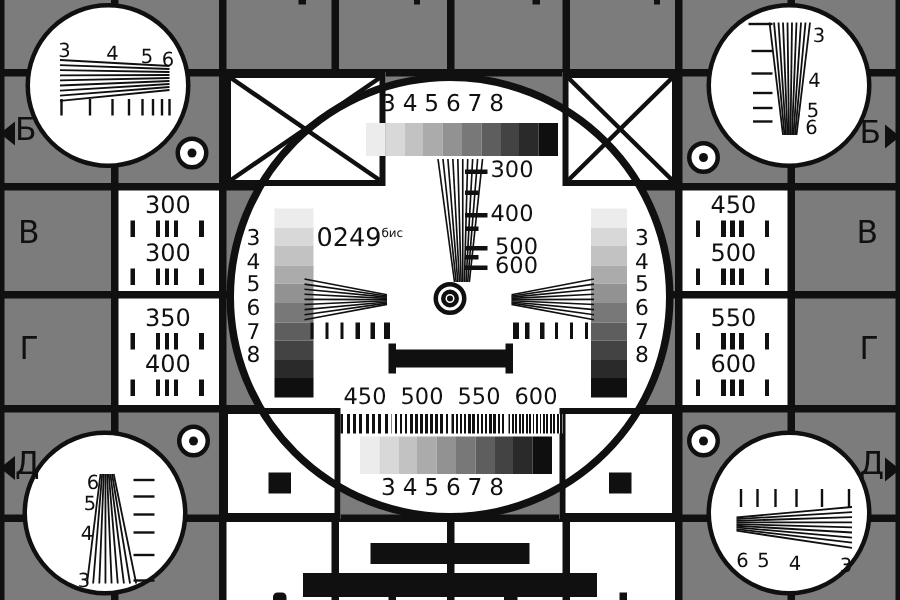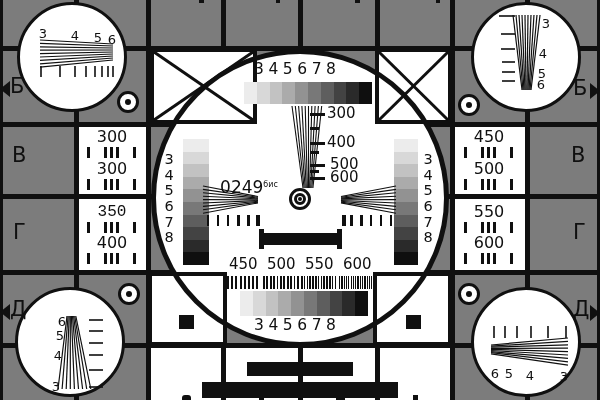--- a/index.html
+++ b/index.html
@@ -145,21 +145,21 @@
   <div class="tick" style="left:310px;top:142px;width:15px;height:2.5px;"></div>
   <div class="tick" style="left:310px;top:151px;width:9px;height:2.5px;"></div>
   <div class="tick" style="left:310px;top:164px;width:15px;height:2.5px;"></div>
   <div class="tick" style="left:310px;top:170px;width:9px;height:2.5px;"></div>
   <div class="tick" style="left:310px;top:177px;width:15px;height:2.5px;"></div>
   <div class="txt" style="left:327px;top:106px;font-size:15px;">300</div>
   <div class="txt" style="left:327px;top:135px;font-size:15px;">400</div>
   <div class="txt" style="left:330px;top:157px;font-size:15px;">500</div>
   <div class="txt" style="left:330px;top:170px;font-size:15px;">600</div>
 
-  <div class="txt" style="left:211px;top:151px;width:76px;text-align:center;font-size:17px;margin-top:28px;">
+  <div class="txt" style="left:211px;top:151px;width:76px;text-align:left;font-size:17px;">
     <span>0249</span><sup class="bis">бис</sup>
   </div>
 
   <div class="gs v" style="left:183px;top:139px;width:26px;height:126px;">
       <div style="background: rgb(236, 236, 236);"></div>
       <div style="background: rgb(216, 216, 216);"></div>
       <div style="background: rgb(194, 194, 194);"></div>
       <div style="background: rgb(171, 171, 171);"></div>
       <div style="background: rgb(146, 146, 146);"></div>
       <div style="background: rgb(120, 120, 120);"></div>
@@ -273,21 +273,21 @@
       <span>8</span>
   </div>
 
   <div class="abs ink" style="left:247px;top:362px;width:106px;height:14px;"></div>
   <div class="abs ink" style="left:202px;top:382px;width:196px;height:16px;"></div>
 
   <div class="colnum" style="left:76px;top:129px;">300</div>
   <div class="freqticks" style="left:87px;top:147px;"></div>
   <div class="colnum" style="left:76px;top:161px;">300</div>
   <div class="freqticks" style="left:87px;top:179px;"></div>
-  <div class="colnum" style="left:76px;top:204px;font-family:Liberation Mono, monospace;">350</div>
+  <div class="colnum" style="left:76px;top:204px;">350</div>
   <div class="freqticks" style="left:87px;top:222px;"></div>
   <div class="colnum" style="left:76px;top:235px;">400</div>
   <div class="freqticks" style="left:87px;top:253px;"></div>
 
   <div class="colnum" style="left:453px;top:129px;">450</div>
   <div class="freqticks" style="left:464px;top:147px;"></div>
   <div class="colnum" style="left:453px;top:161px;">500</div>
   <div class="freqticks" style="left:464px;top:179px;"></div>
   <div class="colnum" style="left:453px;top:204px;">550</div>
   <div class="freqticks" style="left:464px;top:222px;"></div>

